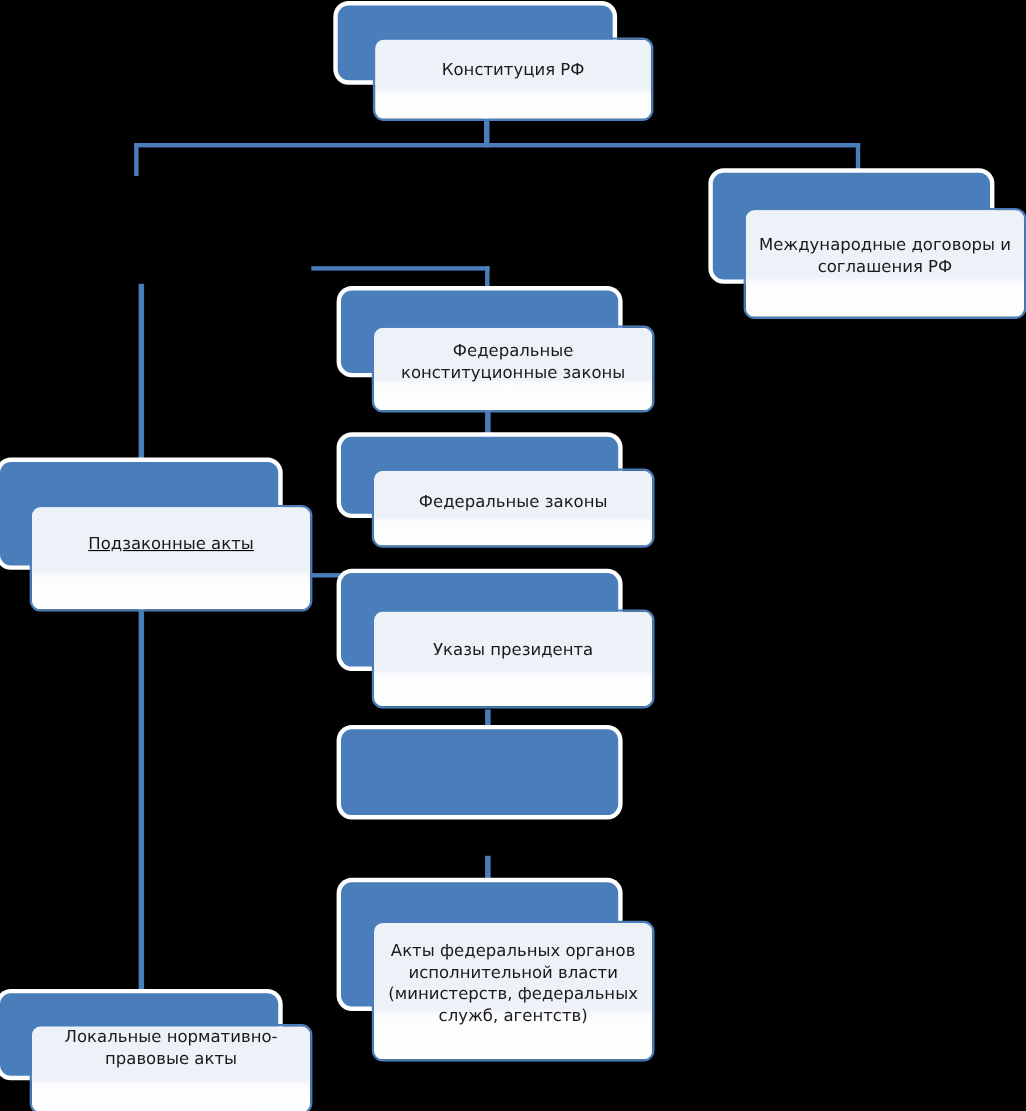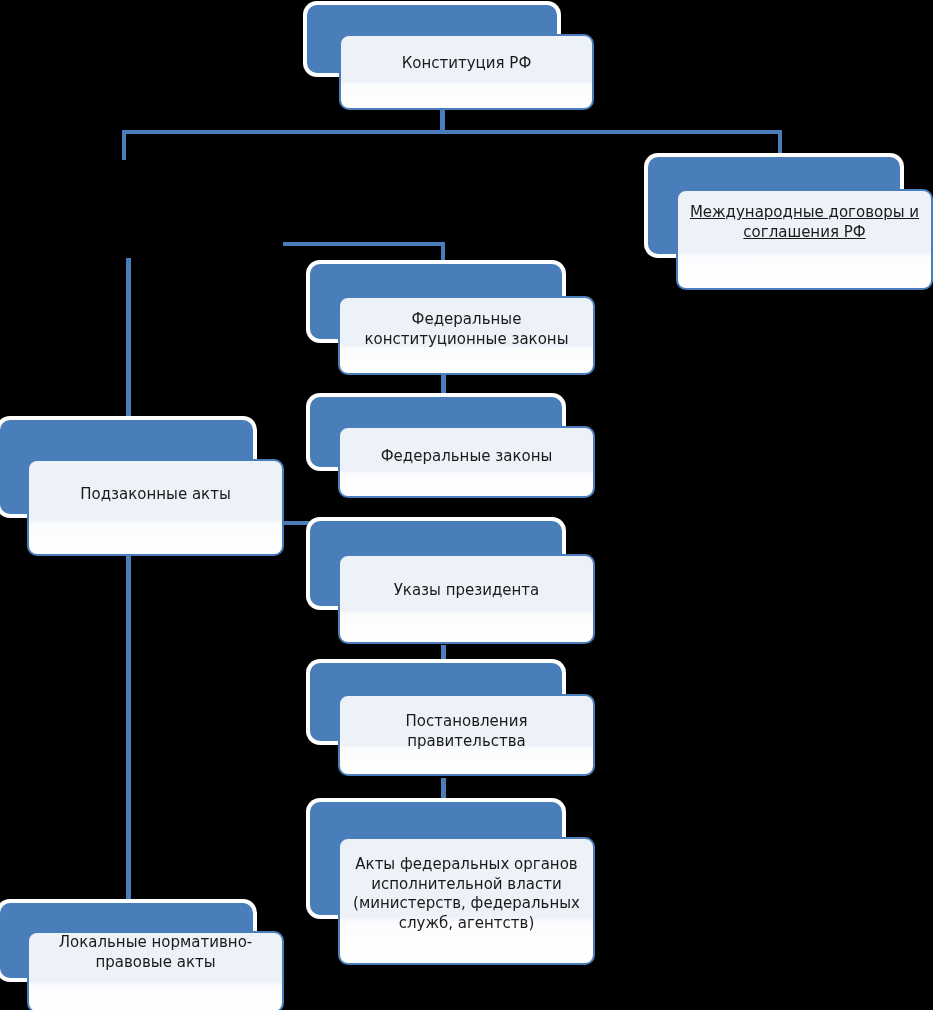--- a/index.html
+++ b/index.html
@@ -90,21 +90,21 @@
     <div class="shadow" style="width:250px; height:68px;"></div>
     <div class="card" style="left:32px; top:29px; width:255px; height:76px;">
       <span class="label" style="margin-top:18px;">Конституция РФ</span>
     </div>
   </div>
 
 
   <div class="node" style="left:648px; top:157px; width:285px; height:140px;">
     <div class="shadow" style="width:252px; height:97px;"></div>
     <div class="card" style="left:28px; top:32px; width:257px; height:101px;">
-      <span class="label" style="margin-top:12px;text-decoration:underline;">Международные договоры и
+      <span class="label" style="margin-top:22px;">Международные договоры и
 соглашения РФ</span>
     </div>
   </div>
 
   <div class="node" style="left:310px; top:264px; width:285px; height:112px;padding-left:36px;">
     <div class="shadow" style="width:252px; height:75px;"></div>
     <div class="card" style="left:28px; top:32px; width:257px; height:79px;">
       <span class="label" style="margin-top:12px;">Федеральные
 конституционные законы</span>
     </div>
@@ -112,38 +112,34 @@
 
   <div class="node" style="left:310px; top:397px; width:285px; height:100px;">
     <div class="shadow" style="width:252px; height:70px;"></div>
     <div class="card" style="left:28px; top:29px; width:257px; height:72px;justify-content:center;">
       <span class="label" style="margin-top:19px;">Федеральные законы</span>
     </div>
   </div>
 
   <div class="node" style="left:0px; top:420px; width:290px; height:140px;">
     <div class="shadow" style="width:253px; height:94px;"></div>
-    <div class="card" style="left:27px; top:39px; width:257px; height:97px;">
+    <div class="card" style="left:27px; top:39px; width:257px; height:97px;text-decoration:underline;">
       <span class="label" style="margin-top:24px;">Подзаконные акты</span>
     </div>
   </div>
 
   <div class="node" style="left:310px; top:521px; width:313px; height:125px;">
     <div class="shadow" style="width:252px; height:85px;"></div>
     <div class="card" style="left:28px; top:33px; width:257px; height:90px;">
       <span class="label" style="margin-top:25px;">Указы президента</span>
     </div>
   </div>
 
   <div class="node" style="left:310px; top:663px; width:285px; height:115px;">
     <div class="shadow" style="width:252px; height:78px;"></div>
-    <div class="card" style="left:28px; top:31px; width:257px; height:82px;">
-      <span class="label" style="margin-top:16px;">Постановления
-правительства</span>
-    </div>
   </div>
 
   <div class="node" style="left:310px; top:802px; width:227px; height:163px;">
     <div class="shadow" style="width:252px; height:113px;"></div>
     <div class="card" style="left:28px; top:35px; width:257px; height:128px;">
       <span class="label" style="margin-top:16px;">Акты федеральных органов
 исполнительной власти
 (министерств, федеральных
 служб, агентств)</span>
     </div>

